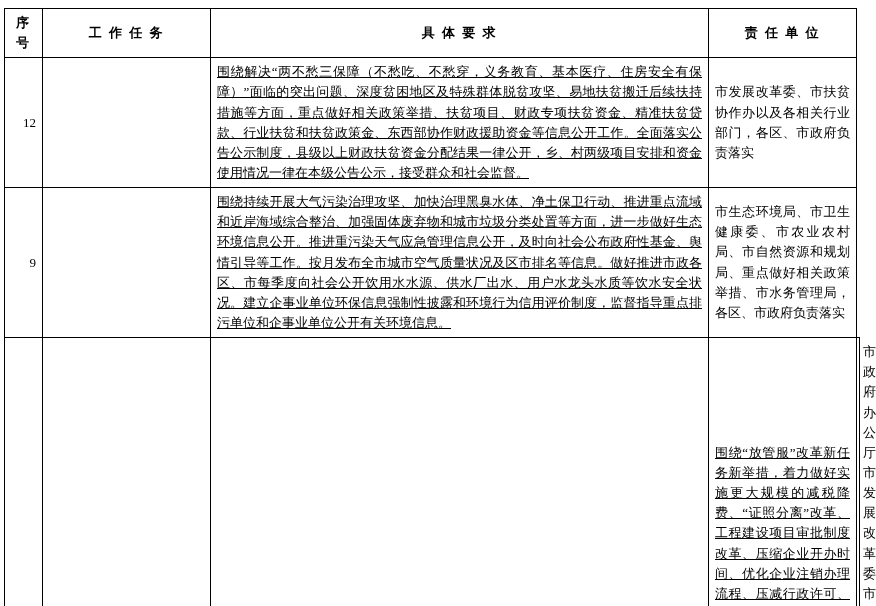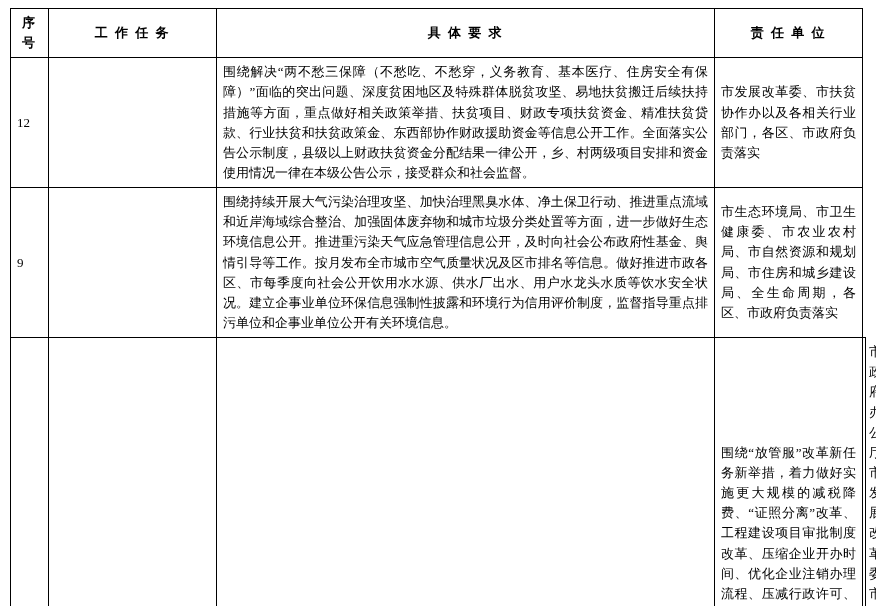--- a/index.html
+++ b/index.html
@@ -12,21 +12,21 @@
     height: 606px;
     font-family: "Liberation Serif", "DejaVu Serif", serif;
     color: #000000;
     overflow: hidden;
   }
   .page {
     position: relative;
     width: 876px;
     height: 504px;
     box-sizing: border-box;
-    padding: 8px 10px 0 10px;
+    padding: 8px 10px 0 4px;
   }
   table.doc-table {
     border-collapse: collapse;
     width: 856px;
     table-layout: fixed;
   }
   table.doc-table th,
   table.doc-table td {
     border: 1px solid #000000;
     vertical-align: middle;
@@ -41,34 +41,35 @@
     height: 26px;
     padding: 3px 4px;
     font-size: 13px;
   }
   .col-seq { width: 38px; }
   .col-task { width: 168px; }
   .col-req  { width: 498px; }
   .col-unit { width: 148px; }
 
   td.seq {
-    text-align: left;
+    text-align: right;
     font-size: 13px;
   }
   td.task {
     text-align: center;
     font-size: 13px;
     line-height: 1.7;
   }
   td.req {
     text-align: justify;
     text-justify: inter-ideograph;
     font-size: 13px;
     line-height: 1.62;
     padding: 8px 8px;
+    text-decoration: underline;
   }
   td.unit {
     text-align: justify;
     text-justify: inter-ideograph;
     font-size: 13px;
     line-height: 1.62;
     padding: 8px 6px;
     vertical-align: top;
   }
 </style>
@@ -95,21 +96,21 @@
       <tr>
         <td class="seq">12</td>
         <td class="task" colspan="1"></td>
         <td class="req">围绕解决“两不愁三保障（不愁吃、不愁穿，义务教育、基本医疗、住房安全有保障）”面临的突出问题、深度贫困地区及特殊群体脱贫攻坚、易地扶贫搬迁后续扶持措施等方面，重点做好相关政策举措、扶贫项目、财政专项扶贫资金、精准扶贫贷款、行业扶贫和扶贫政策金、东西部协作财政援助资金等信息公开工作。全面落实公告公示制度，县级以上财政扶贫资金分配结果一律公开，乡、村两级项目安排和资金使用情况一律在本级公告公示，接受群众和社会监督。</td>
         <td class="unit">市发展改革委、市扶贫协作办以及各相关行业部门，各区、市政府负责落实</td>
       </tr>
       <tr>
         <td class="seq">9</td>
         <td class="task" colspan="1"></td>
         <td class="req">围绕持续开展大气污染治理攻坚、加快治理黑臭水体、净土保卫行动、推进重点流域和近岸海域综合整治、加强固体废弃物和城市垃圾分类处置等方面，进一步做好生态环境信息公开。推进重污染天气应急管理信息公开，及时向社会公布政府性基金、舆情引导等工作。按月发布全市城市空气质量状况及区市排名等信息。做好推进市政各区、市每季度向社会公开饮用水水源、供水厂出水、用户水龙头水质等饮水安全状况。建立企事业单位环保信息强制性披露和环境行为信用评价制度，监督指导重点排污单位和企事业单位公开有关环境信息。</td>
-        <td class="unit">市生态环境局、市卫生健康委、市农业农村局、市自然资源和规划局、市住房和城乡建设局、全生命周期，各区、市政府负责落实</td>
+        <td class="unit">市生态环境局、市卫生健康委、市农业农村局、市自然资源和规划局、重点做好相关政策举措、市水务管理局，各区、市政府负责落实</td>
       </tr>
       <tr>
         <td class="seq">14</td>
         <td class="task" style="width:80px;padding:4px 2px;">做好优化营商环境信息公开</td>
           <td class="task" style="width: 88px; padding: 4px 2px;">优化涉企服务</td>
         <td class="req">围绕“放管服”改革新任务新举措，着力做好实施更大规模的减税降费、“证照分离”改革、工程建设项目审批制度改革、压缩企业开办时间、优化企业注销办理流程、压减行政许可、市场准入负面清单动态调整情况、清理规范基层各类涉企乱收费项目、深入推进大众创业万众创新等信息公开工作。定期公布动态调整政府定价的涉企经营服务性收费目录清单，及时公布企业投资项目审批和备案事项、公开工商登记前置审批事项目录、后置审批事项目录、及时向社会公布政府性基金、行政事业性收费项目取消清单和收费标准调整情况。推行市场主体和个人“全生命周期”的办事服务事项集成式、一站式公开。加大各类证明事项清理减并力度，对确需保留的证明事项实行清单管理并向社会公开。</td>
         <td class="unit">市政府办公厅、市发展改革委、市司法局、市财政局、市市场监管局、市行政审批局，各区、市政府负责落实</td>
       </tr>
     </tbody>
   </table>

